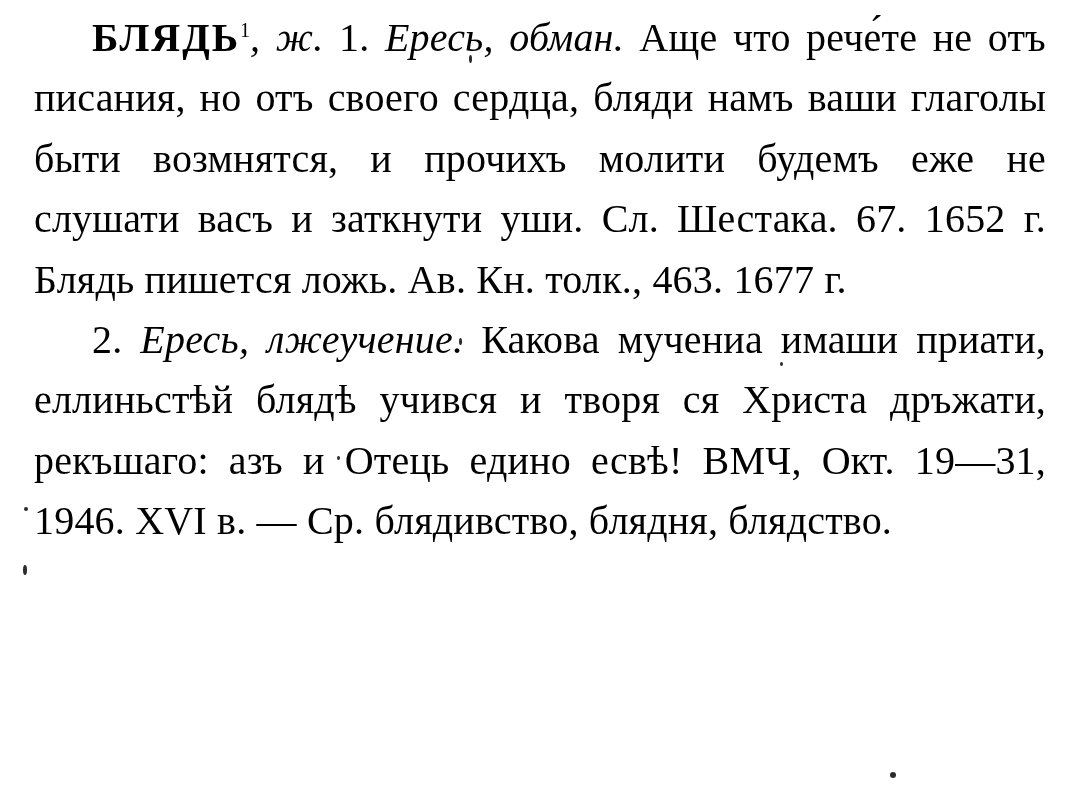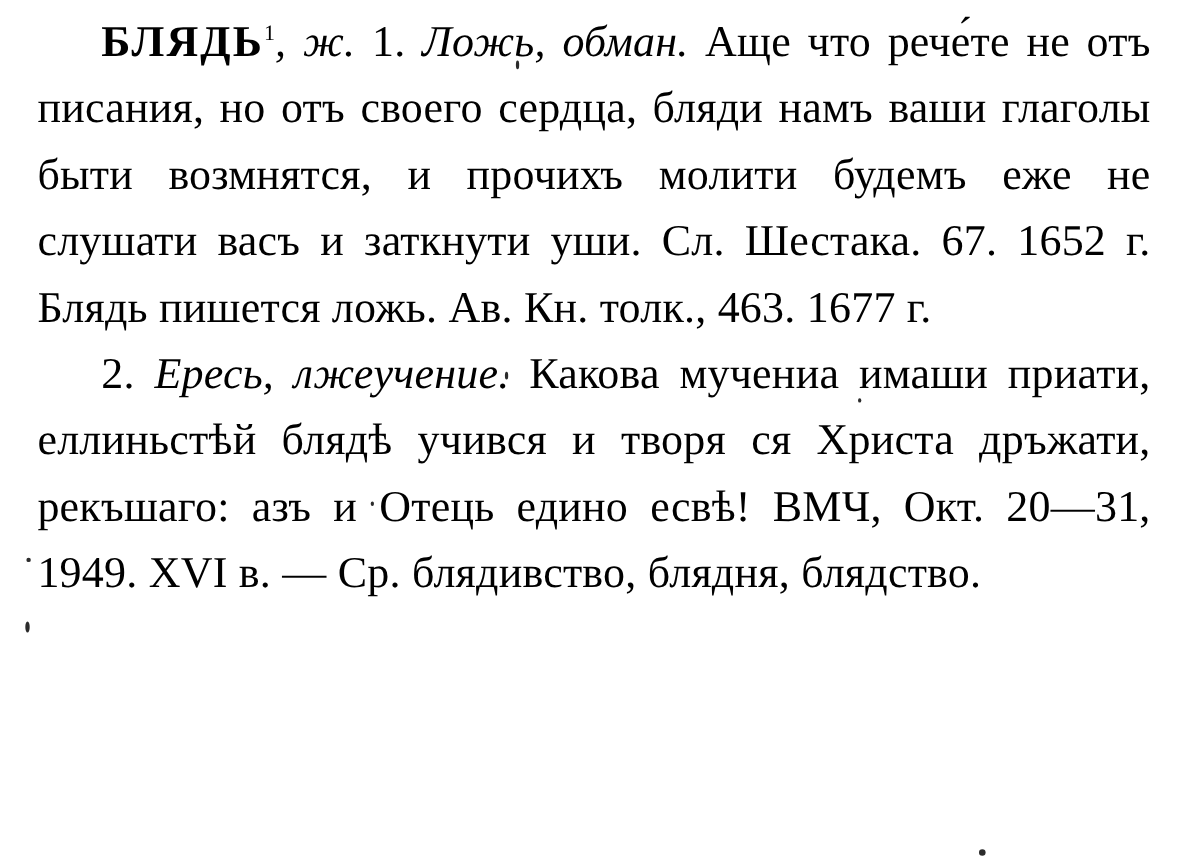--- a/index.html
+++ b/index.html
@@ -86,27 +86,27 @@
 <div class="page">
 
   <div class="edge-crop"></div>
 
   <div class="column">
 
     <div class="entry">
 
       <p class="para-indent"><span class="headword">БЛЯДЬ</span><sup class="supnum">1</sup><span class="ital">, ж.</span>
         <span class="ital sense-num">1.</span>
-        <span class="ital">Ложь, обман.</span>
+        <span class="ital">Ересь, обман.</span>
         <span>Аще что</span>
         <span>рече́те не отъ писания, но отъ своего сердца, бляди намъ ваши глаголы быти возмнятся, и прочихъ молити будемъ еже не слушати васъ и заткнути уши. Сл. Шестака. 67. 1652 г. Блядь пишется ложь. Ав. Кн. толк., 463. 1677 г.</span></p>
 
       <p class="para-indent"><span class="ital sense-num">2.</span>
         <span class="ital">Ересь, лжеучение.</span>
-        <span>Какова мучениа имаши приати, еллиньстѣй блядѣ учився и творя ся Христа дръжати, рекъшаго: азъ и Отець едино есвѣ! ВМЧ, Окт. 20—31, 1949. XVI в. — Ср.</span>
+        <span>Какова мучениа имаши приати, еллиньстѣй блядѣ учився и творя ся Христа дръжати, рекъшаго: азъ и Отець едино есвѣ! ВМЧ, Окт. 19—31, 1946. XVI в. — Ср.</span>
         <span class="bold">блядивство, блядня, блядство.</span></p>
 
     </div>
   </div>
 
   <span class="speck s1"></span>
   <span class="speck s2"></span>
   <span class="speck s3"></span>
   <span class="speck s4"></span>
   <span class="speck s5"></span>

